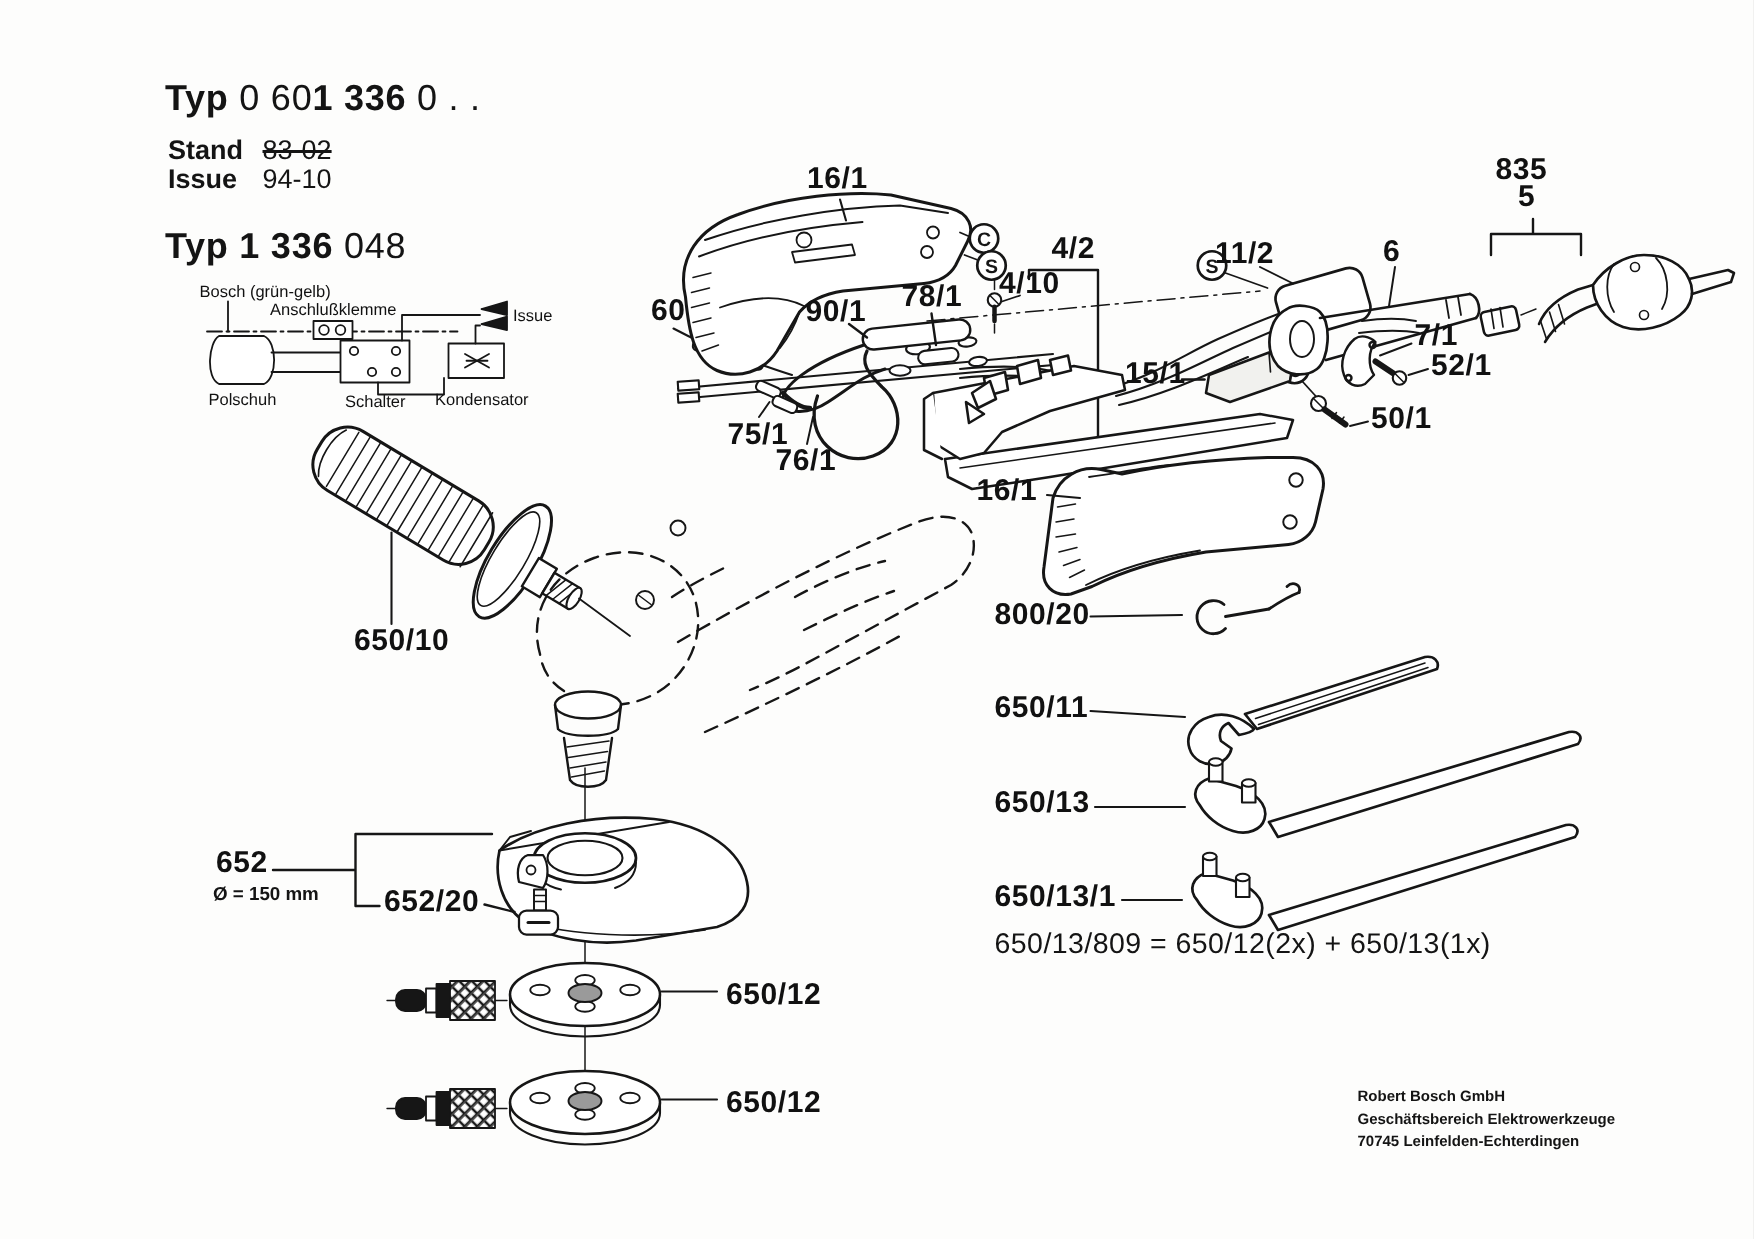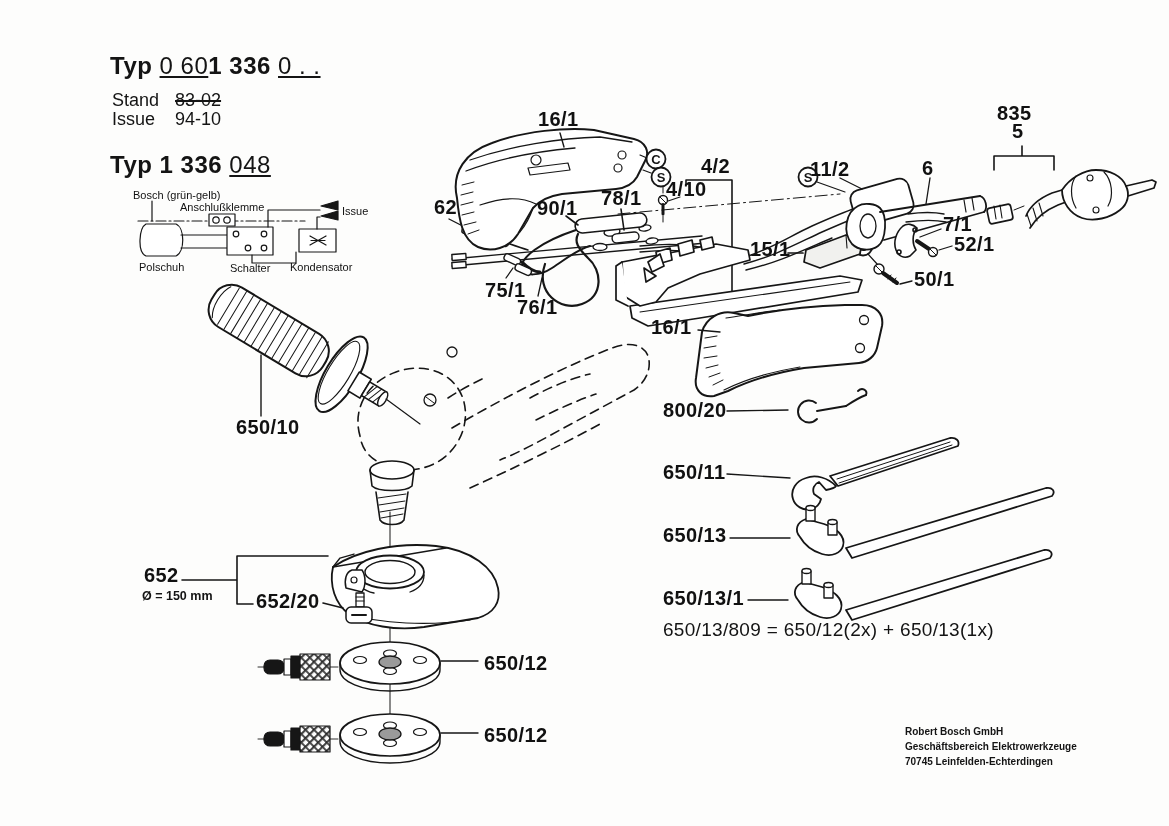--- a/index.html
+++ b/index.html
@@ -3,23 +3,23 @@
 <meta charset="utf-8">
 <style>
   html,body{margin:0;padding:0;background:#e8e8e8;}
   #page{position:relative;width:1169px;height:826px;background:#fdfdfc;overflow:hidden;
         font-family:"Liberation Sans",sans-serif;color:#141414;}
   #art{position:absolute;left:0;top:0;width:1169px;height:826px;}
   .callout{position:absolute;font-weight:700;font-size:20px;letter-spacing:.4px;white-space:nowrap;color:#111;}
   .small-label{position:absolute;font-weight:400;font-size:11px;white-space:nowrap;color:#111;}
   .typ-line{position:absolute;font-size:24px;white-space:nowrap;letter-spacing:.5px;}
   .typ-line .b{font-weight:700;}
-  .typ-line .r{font-weight:400;text-decoration:underline;}
+  .typ-line .r{font-weight:400;}
   .kv{position:absolute;font-size:18px;white-space:nowrap;}
-  .kv .k{display:inline-block;width:58px;font-weight:400;}
+  .kv .k{display:inline-block;width:58px;font-weight:700;}
   .strike{text-decoration:line-through;text-decoration-thickness:2px;}
   .dim-label{position:absolute;font-weight:700;font-size:12.5px;white-space:nowrap;}
   .formula{position:absolute;font-weight:400;font-size:19px;letter-spacing:.3px;white-space:nowrap;}
   .footer-note{position:absolute;font-size:12px;line-height:14.2px;font-weight:400;white-space:nowrap;}
   .footer-company{position:absolute;font-size:10px;line-height:14.8px;font-weight:700;white-space:nowrap;}
   .footer-note div,.footer-company div{white-space:nowrap;}
 </style>
 </head>
 <body>
 
@@ -410,21 +410,21 @@
 </div>
 
 <div class="small-label" style="left:133px;top:189px">Bosch (grün-gelb)</div>
 <div class="small-label" style="left:180px;top:201px">Anschlußklemme</div>
 <div class="small-label" style="left:342px;top:205px">Issue</div>
 <div class="small-label" style="left:139px;top:261px">Polschuh</div>
 <div class="small-label" style="left:230px;top:262px">Schalter</div>
 <div class="small-label" style="left:290px;top:261px">Kondensator</div>
 
 <div class="callout" style="left:538px;top:108px">16/1</div>
-<div class="callout" style="left:434px;top:196px">62</div>
+<div class="callout" style="left:434px;top:196px">60</div>
 <div class="callout" style="left:537px;top:197px">90/1</div>
 <div class="callout" style="left:601px;top:187px">78/1</div>
 <div class="callout" style="left:666px;top:178px">4/10</div>
 <div class="callout" style="left:701px;top:155px">4/2</div>
 <div class="callout" style="left:810px;top:158px">11/2</div>
 <div class="callout" style="left:922px;top:157px">6</div>
 <div class="callout" style="left:997px;top:102px">835</div>
 <div class="callout" style="left:1012px;top:120px">5</div>
 <div class="callout" style="left:943px;top:213px">7/1</div>
 <div class="callout" style="left:954px;top:233px">52/1</div>

